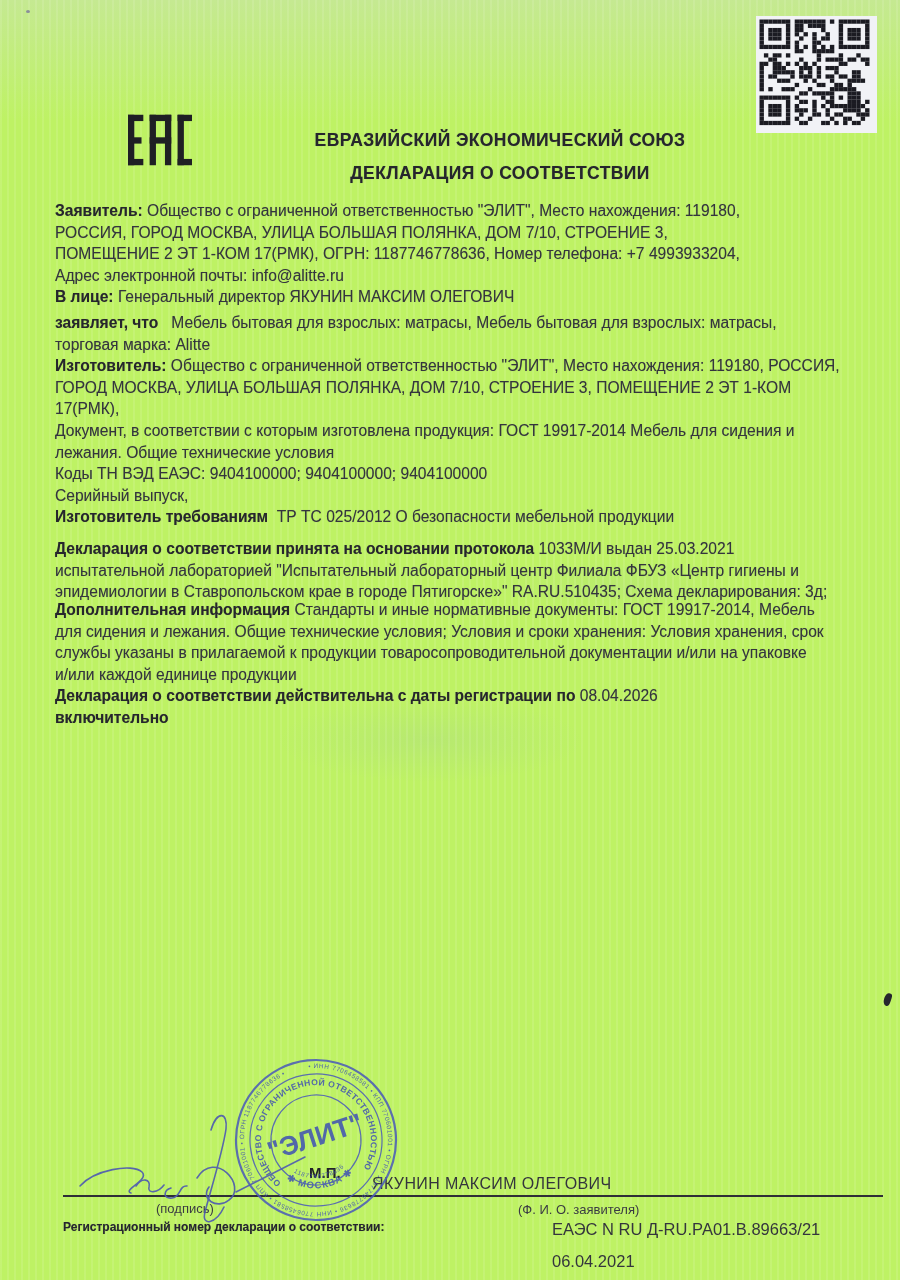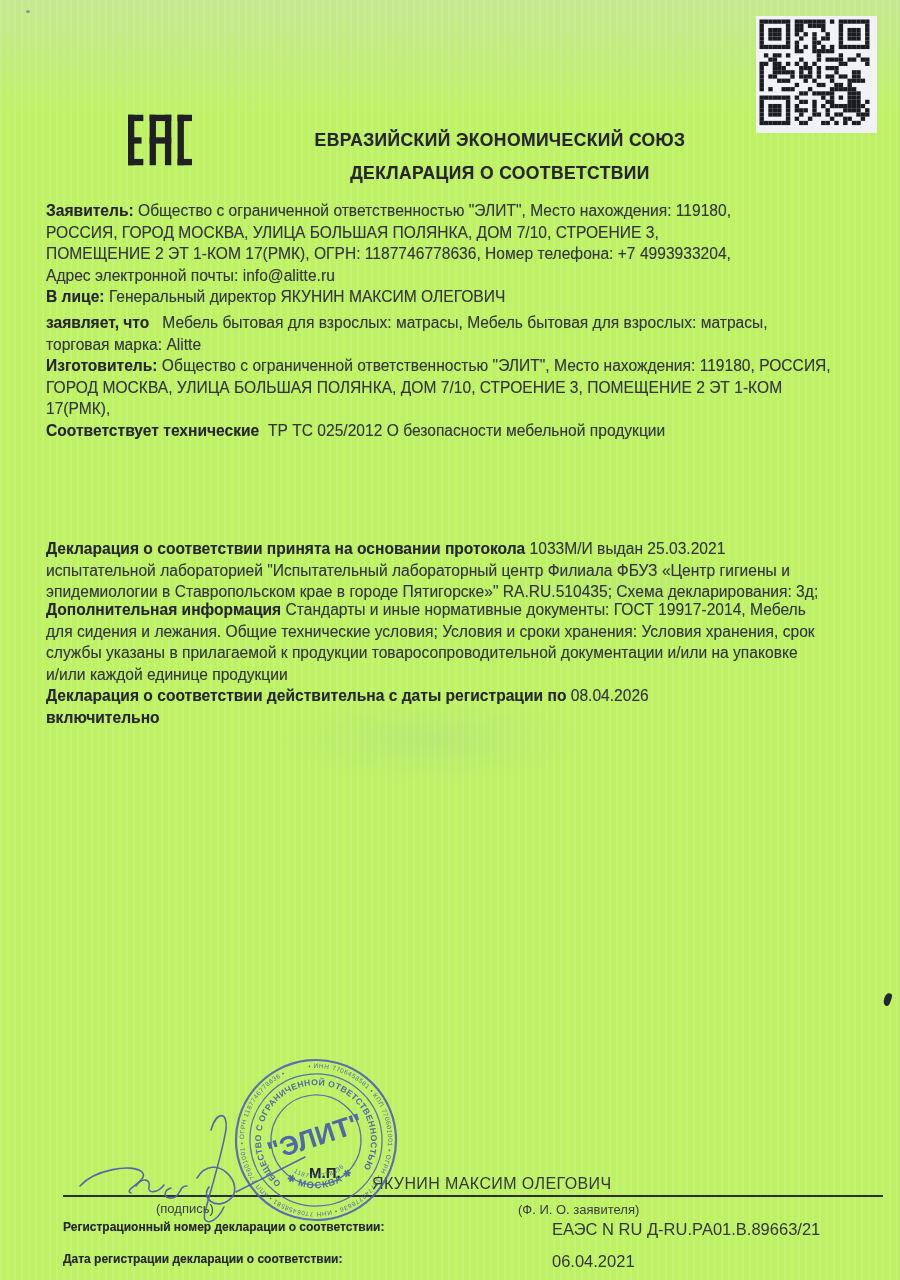--- a/index.html
+++ b/index.html
@@ -14,21 +14,21 @@
       radial-gradient(220px 60px at 430px 740px, rgba(120,150,220,.10), rgba(120,150,220,0) 70%),
       radial-gradient(180px 40px at 620px 585px, rgba(120,150,220,.08), rgba(120,150,220,0) 70%);
   }
   .abs{position:absolute;}
   
   .titles{left:120px;top:130px;width:760px;text-align:center;}
   .title{font-weight:bold;font-size:17.5px;letter-spacing:.4px;color:#26262c;
          text-shadow:0 0 .7px rgba(50,50,90,.45);}
   .title + .title{margin-top:12px;}
   
-  .block{left:46px;width:835px;font-size:15.6px;line-height:21.6px;
+  .block{left:55px;width:835px;font-size:15.6px;line-height:21.6px;
          text-shadow:0 0 .7px rgba(55,55,85,.35);}
   .para{margin:0;}
   .para b{color:#26262c;}
   .pre{white-space:pre-line;}
   .blk{display:block;}
   
   .sig-line{left:63px;top:1195px;width:820px;height:1.6px;background:#2e2e36;}
   .declarant{left:372px;top:1175px;font-size:16px;letter-spacing:.4px;text-align:right;}
   .caption{font-size:13px;color:#3a3b43;}
   .reg-label{font-weight:bold;font-size:12px;color:#26262e;text-shadow:0 0 .7px rgba(50,50,90,.4);}
@@ -388,21 +388,25 @@
 Адрес электронной почты: info@alitte.ru</span></p>
     <p class="para"><b>В лице:</b><span class="pre"> Генеральный директор ЯКУНИН МАКСИМ ОЛЕГОВИЧ</span></p>
   </div>
 
   <div class="abs block" style="top:312px">
     <p class="para"><b>заявляет, что</b><span class="pre">&nbsp;&nbsp; Мебель бытовая для взрослых: матрасы, Мебель бытовая для взрослых: матрасы,
 торговая марка: Alitte</span></p>
     <p class="para"><b>Изготовитель:</b><span class="pre"> Общество с ограниченной ответственностью "ЭЛИТ", Место нахождения: 119180, РОССИЯ,
 ГОРОД МОСКВА, УЛИЦА БОЛЬШАЯ ПОЛЯНКА, ДОМ 7/10, СТРОЕНИЕ 3, ПОМЕЩЕНИЕ 2 ЭТ 1-КОМ
 17(РМК),</span></p>
-    <p class="para"><b>Соответствует технические</b><span class="pre">&nbsp;&nbsp;ТР ТС 025/2012 О безопасности мебельной продукции</span></p>
+    <p class="para"><span class="pre">Документ, в соответствии с которым изготовлена продукция: ГОСТ 19917-2014 Мебель для сидения и
+лежания. Общие технические условия
+Коды ТН ВЭД ЕАЭС: 9404100000; 9404100000; 9404100000
+Серийный выпуск,</span></p>
+    <p class="para"><b>Изготовитель требованиям</b><span class="pre">&nbsp;&nbsp;ТР ТС 025/2012 О безопасности мебельной продукции</span></p>
   </div>
 
   <div class="abs block" style="top:538px">
     <p class="para"><b>Декларация о соответствии принята на основании протокола</b><span class="pre"> 1033М/И выдан 25.03.2021
 испытательной лабораторией "Испытательный лабораторный центр Филиала ФБУЗ «Центр гигиены и
 эпидемиологии в Ставропольском крае в городе Пятигорске»" RA.RU.510435; Схема декларирования: 3д;</span></p>
   </div>
 
   <div class="abs block" style="top:599px">
     <p class="para"><b>Дополнительная информация</b><span class="pre"> Стандарты и иные нормативные документы: ГОСТ 19917-2014, Мебель
@@ -417,21 +421,20 @@
 
   <div class="abs mp">М.П.</div>
 
   <div class="abs sig-line"></div>
   <div class="abs declarant">ЯКУНИН МАКСИМ ОЛЕГОВИЧ</div>
   <div class="abs caption" style="left:156px;top:1201px">(подпись)</div>
   <div class="abs caption" style="left:518px;top:1202px">(Ф. И. О. заявителя)</div>
 
   <div class="abs reg-label" style="left:63px;top:1220px">Регистрационный номер декларации о соответствии:</div>
   <div class="abs reg-value" style="left:552px;top:1220px">ЕАЭС N RU Д-RU.РА01.В.89663/21</div>
-  <div class="abs reg-label" style="left:63px;top:1252px">Дата регистрации декларации о соответствии:</div>
   <div class="abs reg-value" style="left:552px;top:1252px">06.04.2021</div>
 
   <svg class="abs overlay" viewBox="0 0 900 1280">
 
     <g opacity="0.88" transform="rotate(-6 316 1140)">
       <circle cx="316" cy="1140" r="80" fill="none" stroke="#4d5db8" stroke-width="2.2"></circle>
       <circle cx="316" cy="1140" r="66" fill="none" stroke="#4d5db8" stroke-width="1.2"></circle>
       <circle cx="316" cy="1140" r="45" fill="none" stroke="#4d5db8" stroke-width="1.2"></circle>
       <defs>
         <path id="ringOuter" d="M316,1068 a72,72 0 1 1 -0.01,0"></path>

